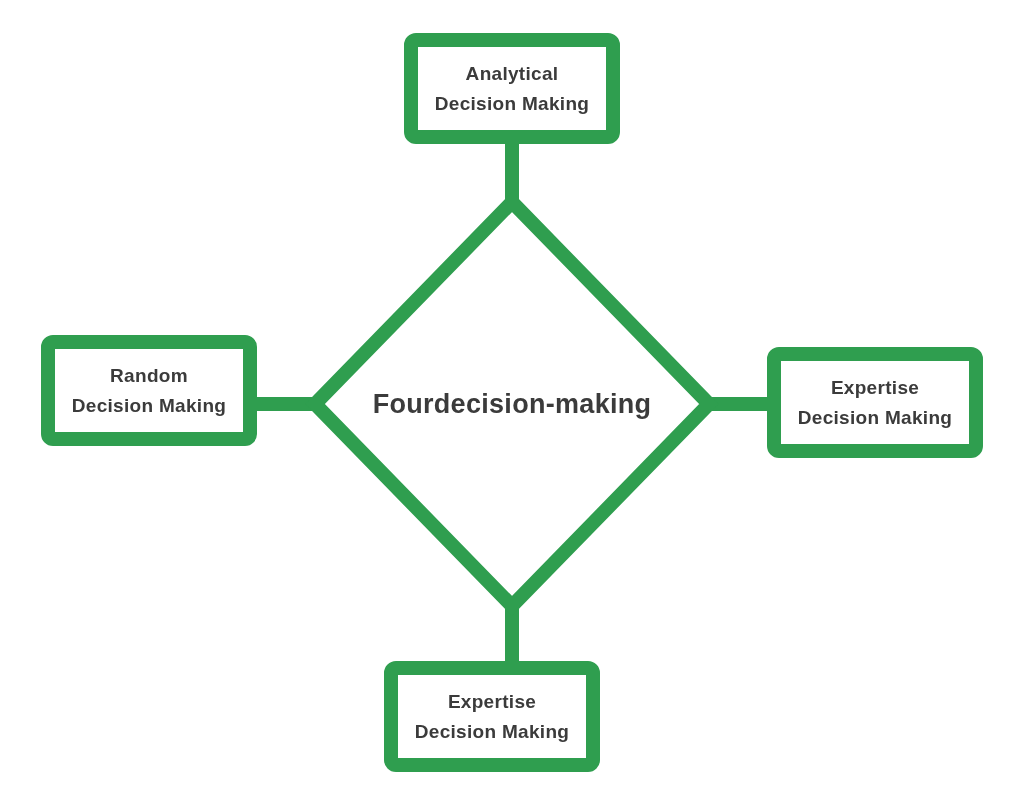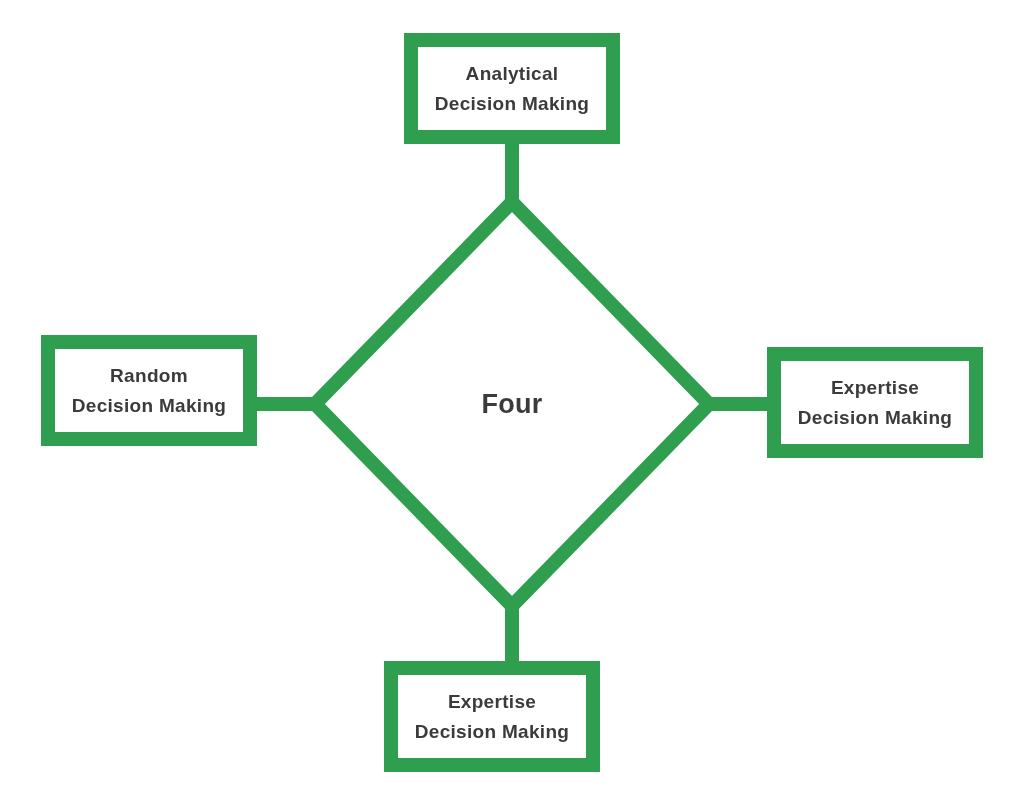--- a/index.html
+++ b/index.html
@@ -37,21 +37,21 @@
     stroke-width: 14;
     stroke-linejoin: miter;
   }
   .node {
     position: absolute;
     width: 216px;
     height: 111px;
     box-sizing: border-box;
     background: var(--bg);
     border: 14px solid var(--green);
-    border-radius: 0;
+    border-radius: 12px;
     display: flex;
     flex-direction: column;
     align-items: center;
     justify-content: center;
     text-align: center;
   }
   .node .line {
     font-size: 19px;
     font-weight: 700;
     color: var(--text);
@@ -112,15 +112,16 @@
     <span class="line">Decision Making</span>
   </div>
 
   <div class="node node-bottom">
     <span class="line">Expertise</span>
     <span class="line">Decision Making</span>
   </div>
 
   <div class="center-label">
     <span class="line">Four</span>
+    <span class="line">decision-making</span>
   </div>
 
 </div>
 
 </body></html>

